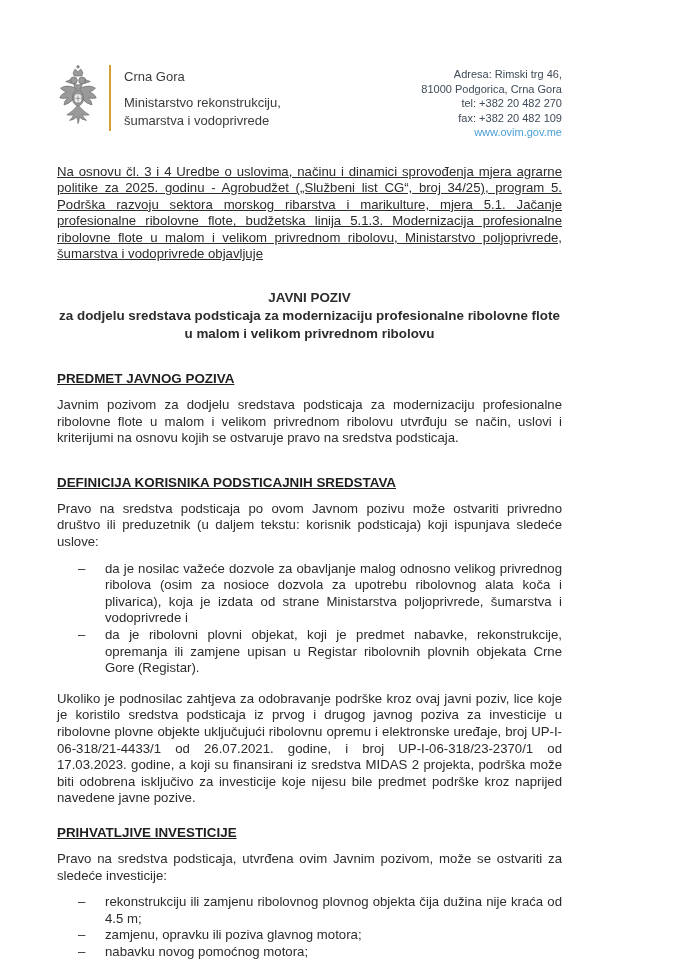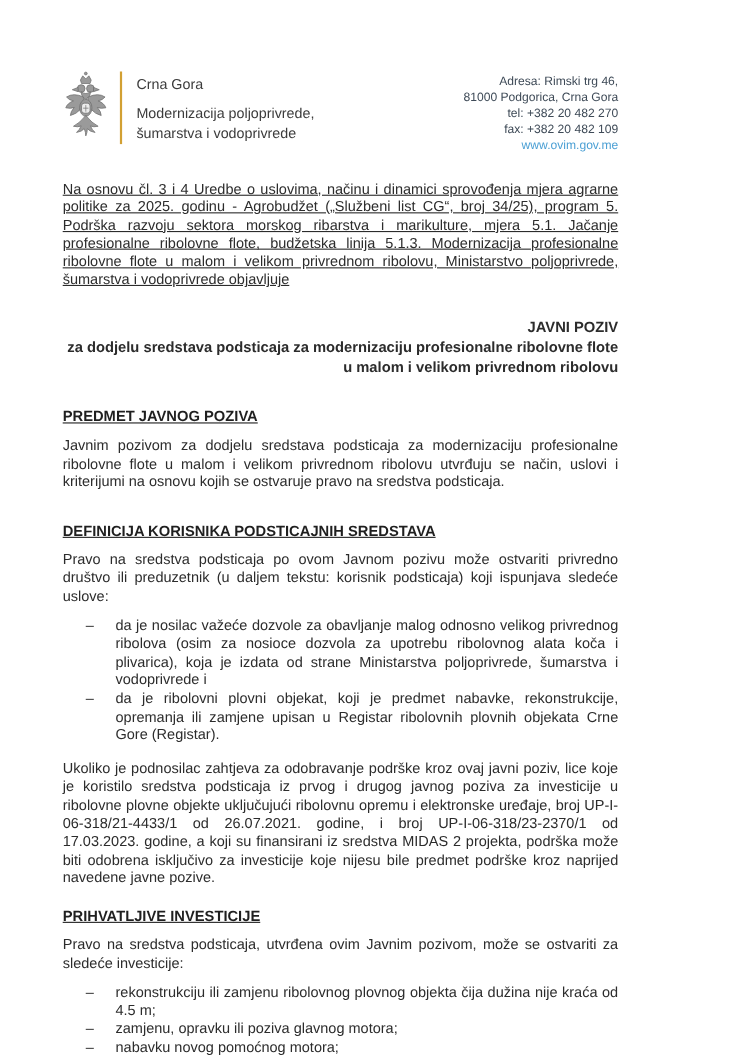--- a/index.html
+++ b/index.html
@@ -19,21 +19,21 @@
   .org { font-size:13px; color:#3b3b3b; padding-top:7px; }
   .org-country { line-height:16px; margin-bottom:9px; }
   .org-line { line-height:18px; }
   .contact { text-align:right; font-size:11px; line-height:14px; color:#3e4a57; padding-top:5px; }
   .contact div { margin-bottom:0.5px; }
   .contact a { color:#4A9FD4; text-decoration:none; cursor:pointer; }
 
   
   .doc { font-size:13.2px; line-height:16.6px; }
   .intro { margin-top:24px; text-align:justify;text-decoration:underline; }
-  .title-block { margin-top:26px; text-align:right; font-weight:bold; font-size:13.4px; line-height:18px; }
+  .title-block { margin-top:26px; text-align:center; font-weight:bold; font-size:13.4px; line-height:18px; }
   h2 { font-size:13.4px; line-height:17px; font-weight:bold; color:#1f1f1f; margin-top:27px;text-decoration:underline; }
   h2.tight { margin-top:17px; }
   p.para { margin-top:10px; text-align:justify; }
   p.note { margin-top:14px; text-align:justify; }
   ul.dash { list-style:none; margin-top:10px; }
   ul.dash li { position:relative; padding-left:48px; text-align:justify; line-height:16.6px; }
   ul.dash li::before { content:"–"; position:absolute; left:21px; top:0; }
 </style>
 </head>
 <body>
@@ -55,21 +55,21 @@
           <path d="M33 36 Q46 30 55 36 Q52 40 46 41 Q54 44 56 50 Q50 51.5 45 49.5 Q50 55 50 60 Q42 58 37 52 Q34 47 33 42 Z"></path>
           <ellipse cx="30" cy="50" rx="8" ry="11"></ellipse>
           <path d="M30 60 Q22 70 14 74 Q20 75.5 24 73.5 Q22 78.5 18 82 Q25 81 28 77 Q30 82 30 86.5 Q32 82 32 77 Q35 81 42 82 Q38 78.5 36 73.5 Q40 75.5 46 74 Q38 70 30 60 Z"></path>
           <rect x="24.5" y="44" width="11" height="13" rx="3.5" fill="#ececec"></rect>
           <path d="M30 46.5 v8.5 M26.5 50.5 h7" fill="none" stroke="#7a7a7a" stroke-width="1"></path>
         </g>
       </svg>
       <div class="lh-divider"></div>
       <div class="org">
         <div class="org-country">Crna Gora</div>
-        <div class="org-line">Modernizacija poljoprivrede,</div>
+        <div class="org-line">Ministarstvo rekonstrukciju,</div>
         <div class="org-line">šumarstva i vodoprivrede</div>
       </div>
     </div>
     <div class="contact">
       <div>Adresa: Rimski trg 46,</div>
       <div>81000 Podgorica, Crna Gora</div>
       <div>tel: +382 20 482 270</div>
       <div>fax: +382 20 482 109</div>
       <div><a>www.ovim.gov.me</a></div>
     </div>

